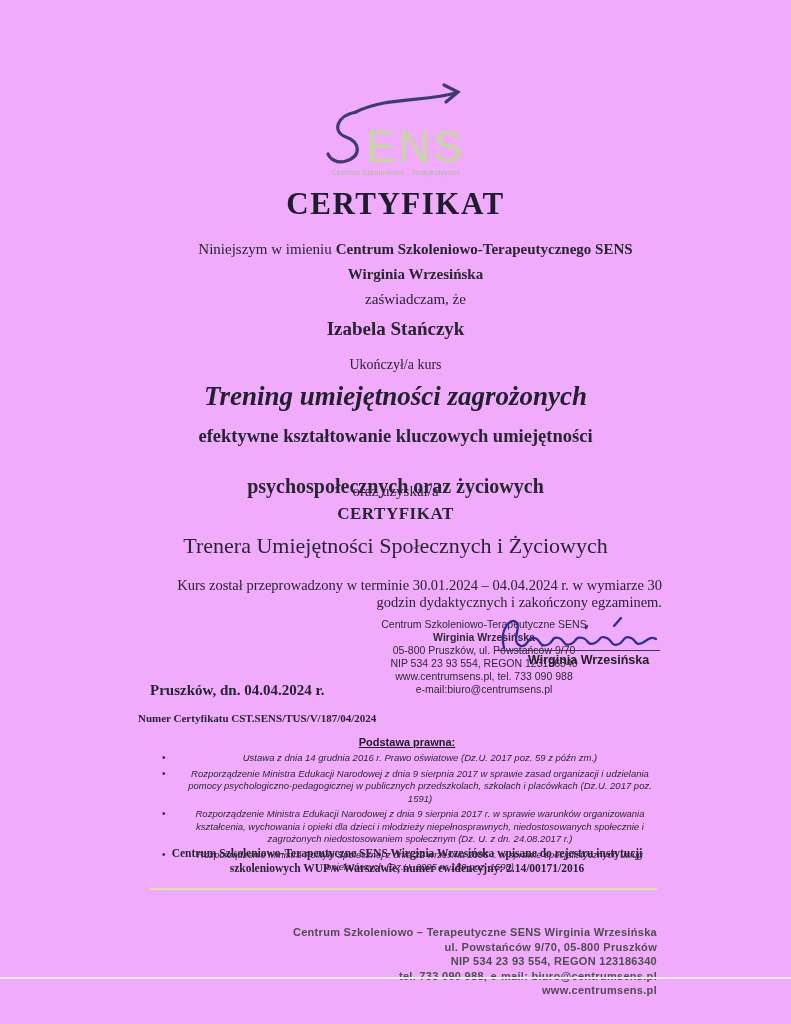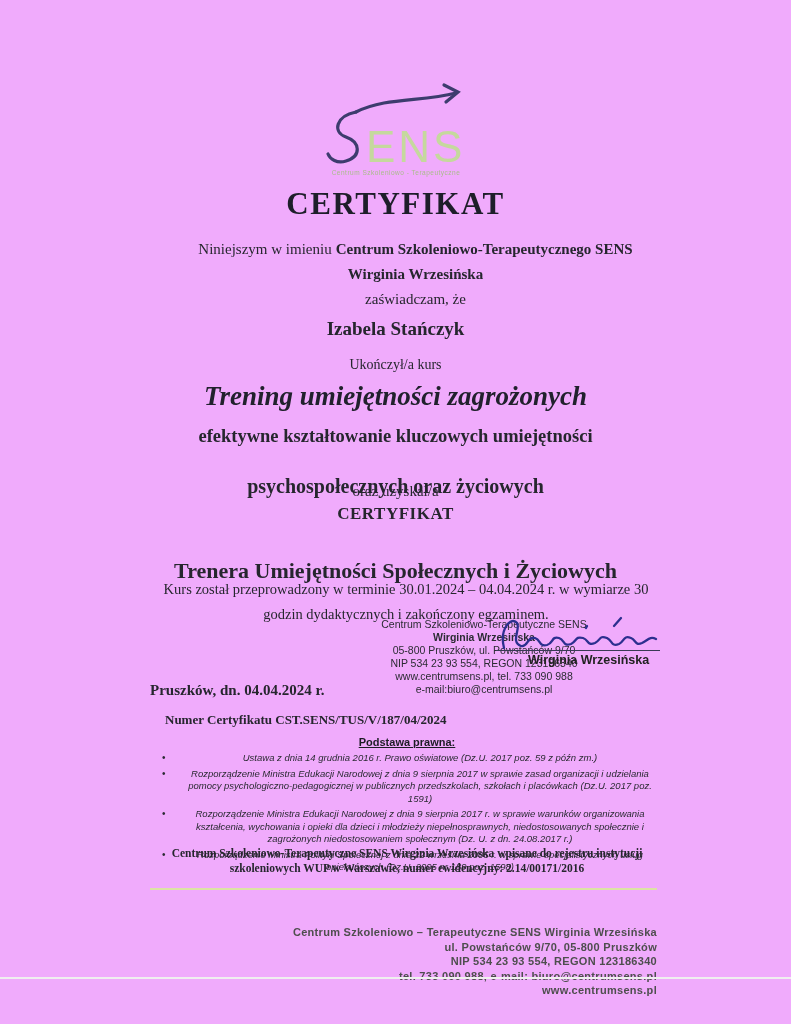--- a/index.html
+++ b/index.html
@@ -25,34 +25,34 @@
   .intro { top:237px; font-size:15px; line-height:25px;margin-left:20px; }
   .intro .b { font-weight:bold; }
   .intro .sp { margin-right:4px; }
   .recipient { top:318px; font-size:19px; font-weight:bold; }
   .completed { top:357px; font-size:14px; }
   .course-title { top:381px; font-size:27px; font-weight:bold; font-style:italic; color:#21212d; }
   .sub1 { top:426px; font-size:18.5px; font-weight:bold; }
   .sub2 { top:475px; font-size:20px; font-weight:bold; }
   .obtained { top:483px; font-size:15px; }
   .cert-label { top:504px; font-size:17px; font-weight:bold; letter-spacing:0.5px; }
-  .cert-title2 { top:558px; font-size:22px; font-weight:bold; }
-  .duration { top:577px; left:150px; width:512px; font-size:14.5px; line-height:25px; text-align:center; }
+  .cert-title2 { top:533px; font-size:22px; font-weight:normal; }
+  .duration { top:577px; left:150px; width:512px; font-size:14.5px; line-height:17px; text-align:right; }
 
   
   .stamp { top:618px; left:350px; width:268px; text-align:center;
            font-family:"Liberation Sans", sans-serif; font-size:10.5px; line-height:13px; color:#2b2b33; }
   .stamp .b { font-weight:bold; }
   .signature { top:612px; left:496px; width:170px; text-align:left; }
   .sig-script { display:block; }
   .sig-line { width:164px; border-top:1.5px solid #3a3a55; margin-top:-4px; }
   .sig-name { font-family:"Liberation Sans", sans-serif; font-size:12.5px; font-weight:bold; color:#222; margin-top:2px; margin-left:32px; white-space:nowrap; }
 
   .place-date { top:682px; left:150px; font-size:15px; font-weight:bold; }
-  .cert-number { top:712px; left:165px; font-size:13px; font-weight:bold;font-family:Liberation Serif, serif; }
+  .cert-number { top:712px; left:138px; font-size:11px; font-weight:bold;font-family:Liberation Serif, serif; }
 
   
   .legal { top:736px; left:150px; width:514px; font-family:"Liberation Sans", sans-serif; }
   .legal-heading { font-size:11px; font-weight:bold; text-decoration:underline; color:#1c1c24; }
   .legal ul { list-style:none; margin-top:4px; }
   .legal li { position:relative; padding-left:26px; margin-bottom:3px;
               font-size:9.5px; font-style:italic; line-height:12.5px; color:#2a2a32; }
   .legal li .dot { position:absolute; left:12px; top:0; font-style:normal; font-size:10px; }
 
   .registry { top:846px; left:150px; width:514px; font-size:11.5px; font-weight:bold; line-height:15px; }

